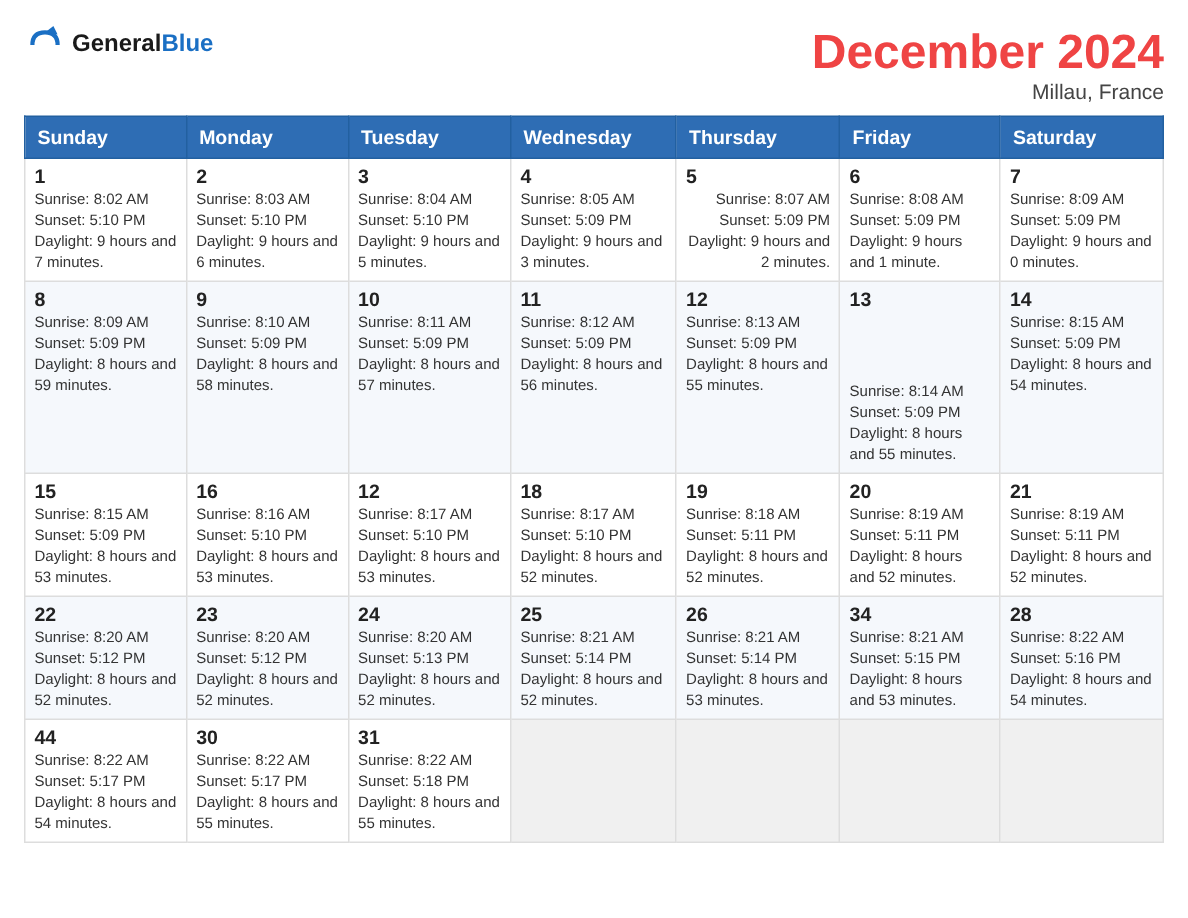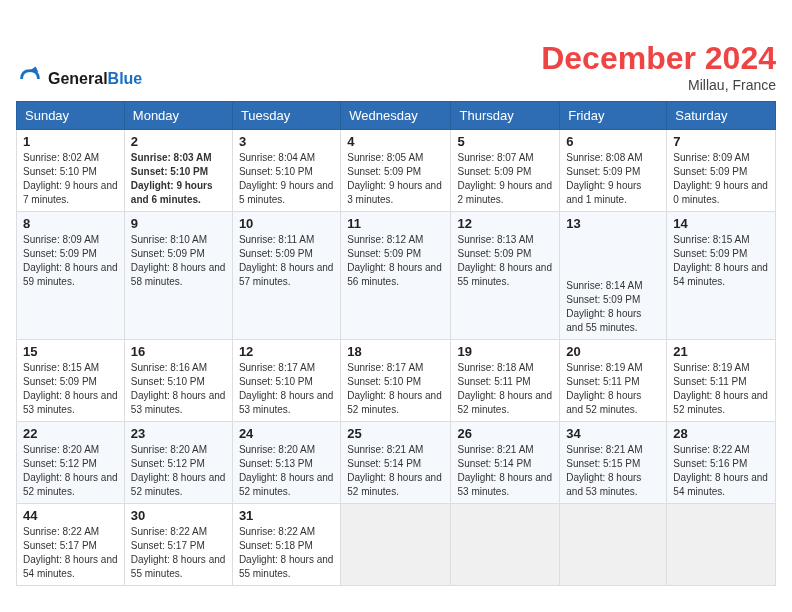--- a/index.html
+++ b/index.html
@@ -6,23 +6,22 @@
     body {
       font-family: Arial, sans-serif;
       background: #fff;
       width: 792px;
       min-height: 612px;
       padding: 16px;
     }
     .header {
       display: flex;
       justify-content: space-between;
-      align-items: flex-end;
+      align-items: flex-start;
       margin-bottom: 8px;
-      margin-top: 24px;
     }
     .logo {
       display: flex;
       align-items: center;
       gap: 4px;
     }
     .logo-icon {
       width: 28px;
       height: 28px;
     }
@@ -40,21 +39,21 @@
     }
     .calendar {
       width: 100%;
       border-collapse: collapse;
       border: 1px solid #ccc;
     }
     .calendar th {
       background: #2e6db4;
       color: #fff;
       font-size: 13px;
-      font-weight: normal;
+      font-weight: bold;
       padding: 6px 8px;
       text-align: left;
       border: 1px solid #2260a0;
     }
     .calendar td {
       vertical-align: top;
       padding: 4px 6px;
       border: 1px solid #ddd;
       font-size: 10.5px;
       color: #222;
@@ -114,39 +113,39 @@
   <tbody id="calendar-body">
   <tr>
         <td>
           <span class="day-num">1</span>
           <div class="cell-text" style="white-space: pre-line;">Sunrise: 8:02 AM
 Sunset: 5:10 PM
 Daylight: 9 hours and 7 minutes.</div>
         </td>
         <td>
           <span class="day-num">2</span>
-          <div class="cell-text" style="white-space: pre-line; font-weight: bold;">Sunrise: 8:03 AM
+          <div class="cell-text" style="white-space: pre-line;">Sunrise: 8:03 AM
 Sunset: 5:10 PM
 Daylight: 9 hours and 6 minutes.</div>
         </td>
         <td>
           <span class="day-num">3</span>
           <div class="cell-text" style="white-space: pre-line;">Sunrise: 8:04 AM
 Sunset: 5:10 PM
 Daylight: 9 hours and 5 minutes.</div>
         </td>
         <td>
           <span class="day-num">4</span>
           <div class="cell-text" style="white-space: pre-line;">Sunrise: 8:05 AM
 Sunset: 5:09 PM
 Daylight: 9 hours and 3 minutes.</div>
         </td>
         <td>
           <span class="day-num">5</span>
-          <div class="cell-text" style="white-space: pre-line;">Sunrise: 8:07 AM
+          <div class="cell-text" style="white-space: pre-line; text-align: right;">Sunrise: 8:07 AM
 Sunset: 5:09 PM
 Daylight: 9 hours and 2 minutes.</div>
         </td>
         <td>
           <span class="day-num">6</span>
           <div class="cell-text" style="white-space: pre-line;">Sunrise: 8:08 AM
 Sunset: 5:09 PM
 Daylight: 9 hours and 1 minute.</div>
         </td>
         <td>

